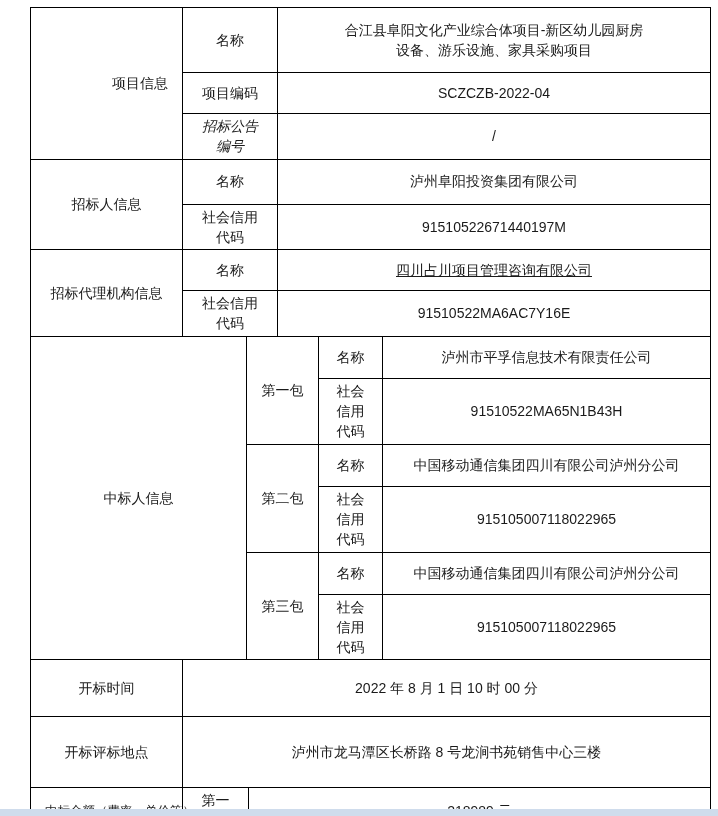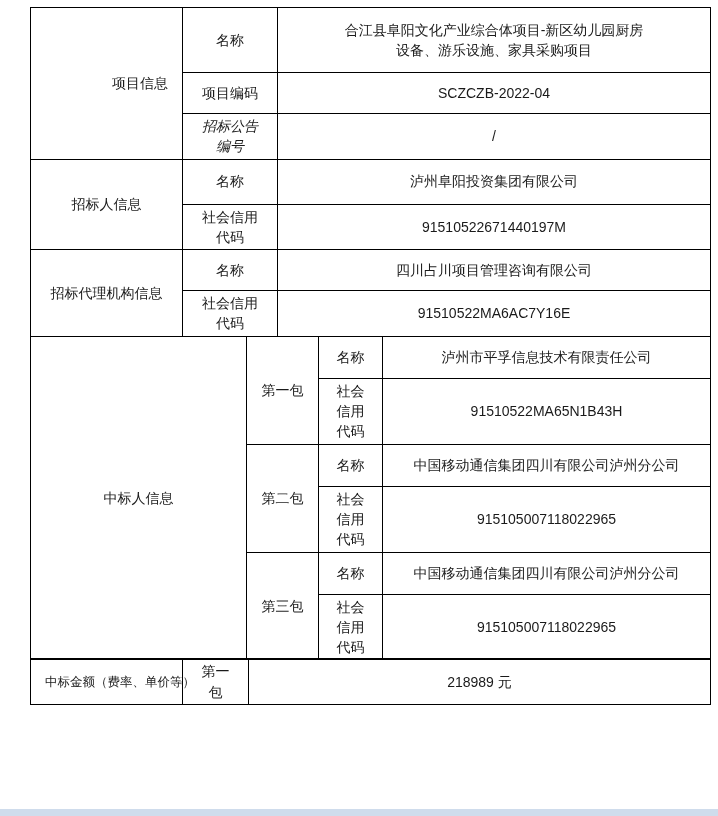--- a/index.html
+++ b/index.html
@@ -51,21 +51,21 @@
       <td style="border-color: rgb(0, 0, 0);">名称</td>
       <td style="border-color: rgb(0, 0, 0);">泸州阜阳投资集团有限公司</td>
     </tr>
     <tr class="r40">
       <td style="border-color: rgb(0, 0, 0);">社会信用代码</td>
       <td style="border-color: rgb(0, 0, 0);">91510522671440197M</td>
     </tr>
     <tr class="r36">
       <td rowspan="2" style="border-color: rgb(0, 0, 0); margin-left: 24px;">招标代理机构信息</td>
       <td style="border-color: rgb(0, 0, 0);">名称</td>
-      <td style="border-color: rgb(0, 0, 0);">四川占川项目管理咨询有限公司</td>
+      <td style="border-color: rgb(0, 0, 0); text-decoration: underline;">四川占川项目管理咨询有限公司</td>
     </tr>
     <tr class="r37">
       <td style="border-color: rgb(0, 0, 0);">社会信用代码</td>
       <td style="border-color: rgb(0, 0, 0);">91510522MA6AC7Y16E</td>
     </tr>
   </tbody>
     </table>
 
   <table class="tbl shift">
     <colgroup>
@@ -105,20 +105,28 @@
     </tr>
   </tbody>
     </table>
 
   <table class="tbl shift">
     <colgroup>
         <col style="width:152px">
         <col style="width:528px">
       </colgroup>
     <tbody>
+        <tr class="r52">
+      <td style="border-color: rgb(0, 0, 0);">开标时间</td>
+      <td style="border-color: rgb(0, 0, 0);">2022 年 8 月 1 日 10 时 00 分</td>
+    </tr>
+    <tr class="r66">
+      <td style="border-color: rgb(0, 0, 0);">开标评标地点</td>
+      <td style="border-color: rgb(0, 0, 0);">泸州市龙马潭区长桥路 8 号龙涧书苑销售中心三楼</td>
+    </tr>
   </tbody>
     </table>
 
   <table class="tbl shift">
     <colgroup>
         <col style="width:152px">
         <col style="width:66px">
         <col style="width:462px">
       </colgroup>
     <tbody>

